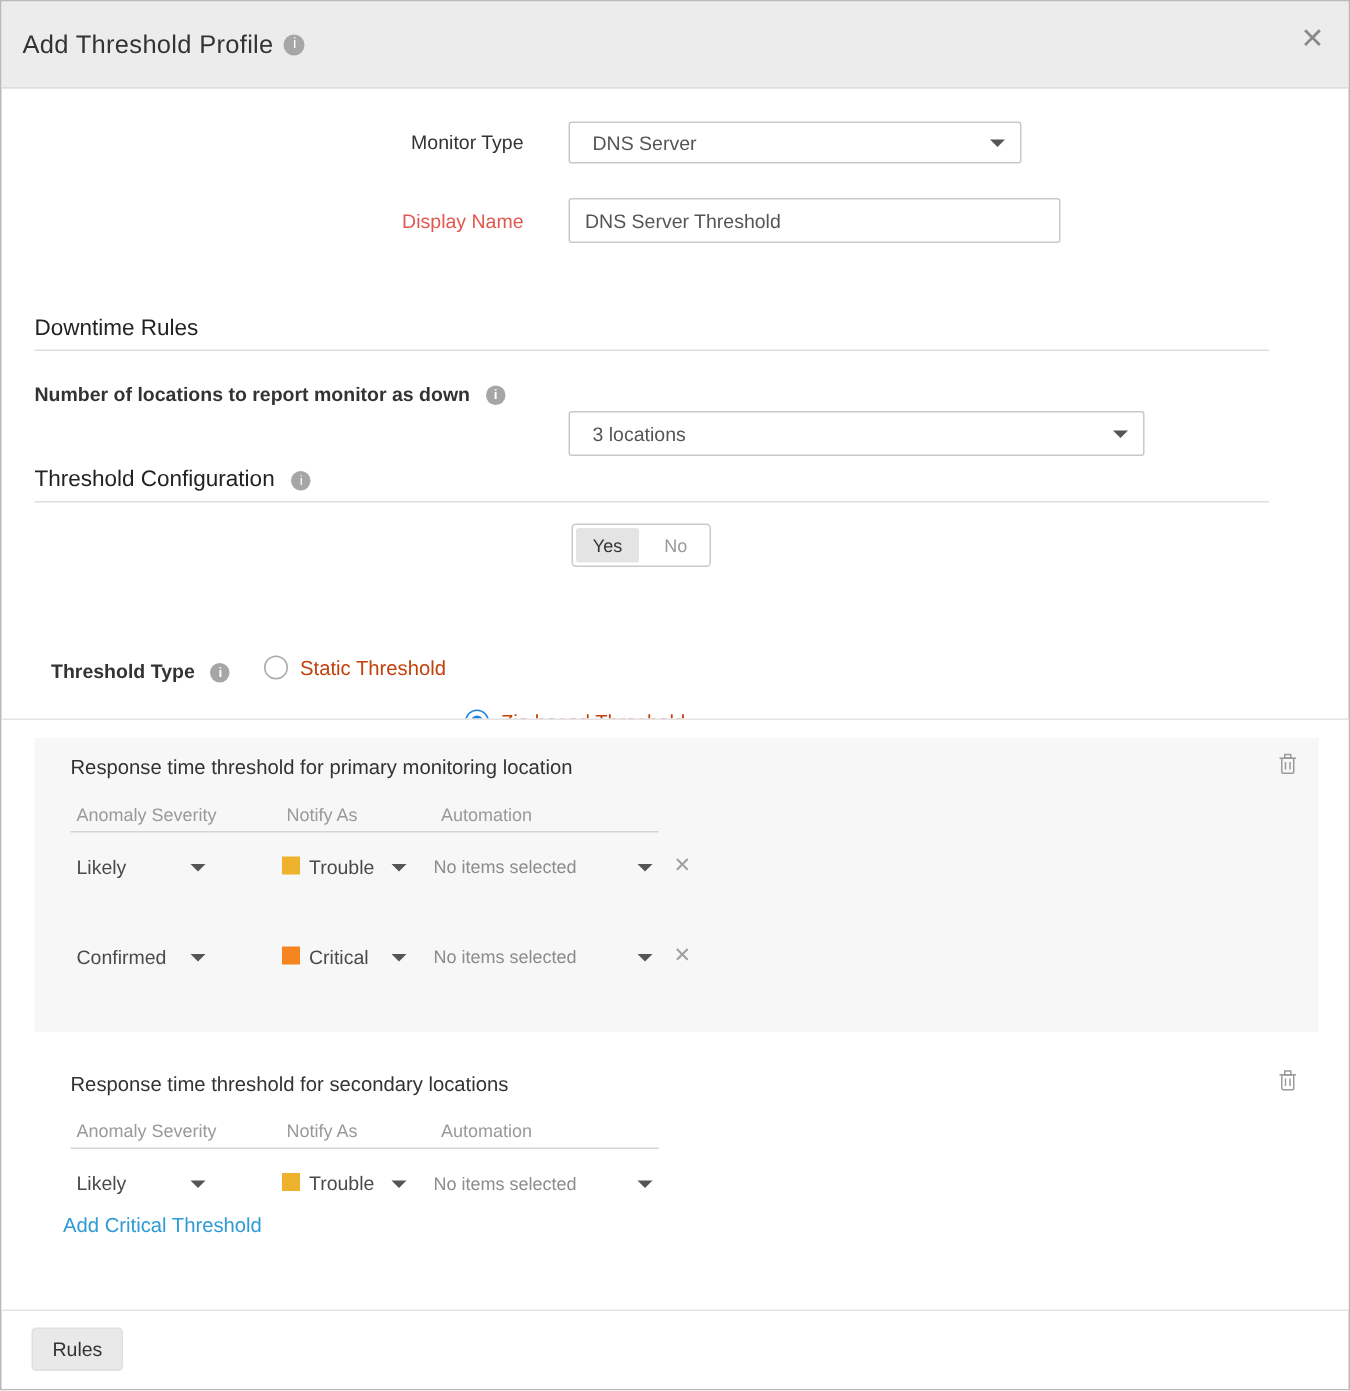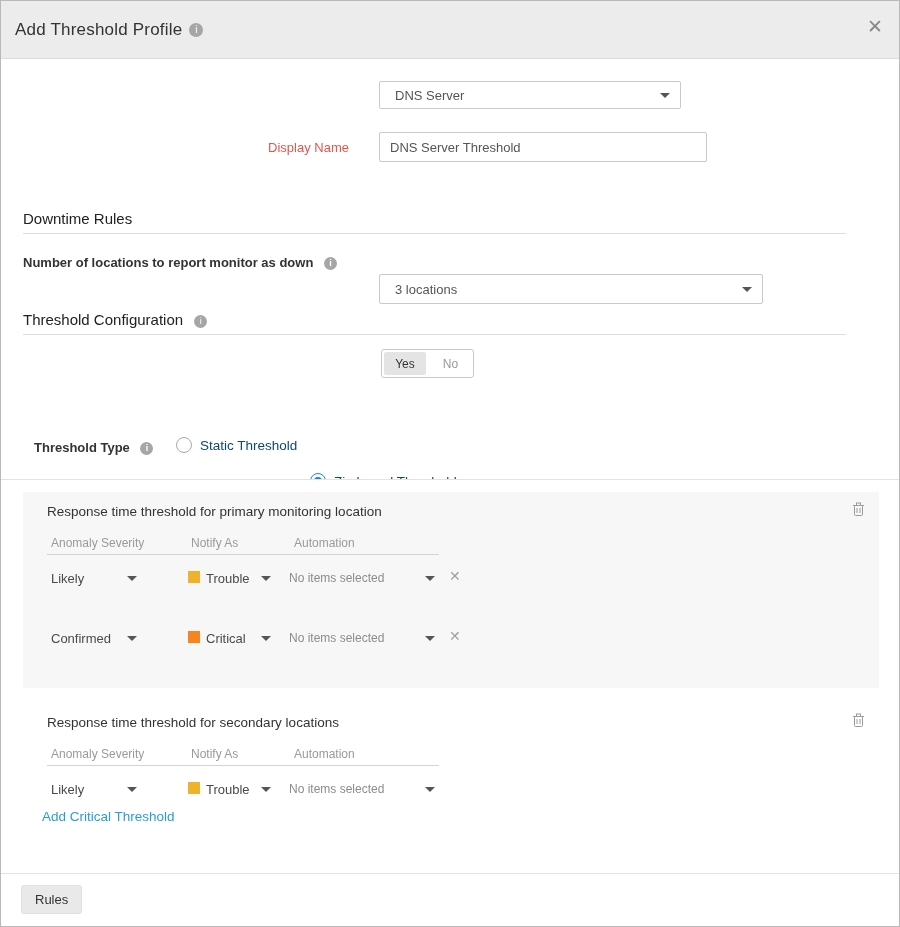--- a/index.html
+++ b/index.html
@@ -53,21 +53,21 @@
     border: 1px solid #c9c9c9; border-radius: 3px; background: #fff;
     display: flex; height: 29px; overflow: hidden;
   }
   .tg {
     width: 45px; display: flex; align-items: center; justify-content: center;
     font-size: 12px; cursor: pointer;
   }
   .tg.on { background: #e4e4e4; color: #333; border-radius: 2px; margin: 2px; width: 42px; }
   .tg.off { color: #999; }
   
-  .radio-row { display: flex; align-items: center; font-size: 13.5px; color: #0c4a6e; }
+  .radio-row { display: flex; align-items: center; font-size: 13.5px; color: #c2410c; }
   .rdo {
     width: 16px; height: 16px; border-radius: 50%; border: 1px solid #a9a9a9;
     background: #fff; margin-right: 8px; position: relative; cursor: pointer; flex: none;
   }
   .rdo.sel-on { border-color: #1c82e3; }
   .rdo.sel-on::after {
     content: ""; position: absolute; left: 3px; top: 3px; width: 8px; height: 8px;
     border-radius: 50%; background: #1c82e3;
   }
   
@@ -112,20 +112,21 @@
 <body>
 
 <div class="modal">
 
   <div class="hdr">
     <span class="hdr-title">Add Threshold Profile</span>
     <span class="info-i">i</span>
     <span class="hdr-close">✕</span>
   </div>
 
+  <div class="abs lbl-r" style="left:0; top:86px;">Monitor Type</div>
   <div class="abs sel" style="left:378px; top:80px; width:302px; height:28px;">
     <span>DNS Server</span>
     <span class="caret"></span>
   </div>
 
   <div class="abs lbl-r lbl-red" style="left:0; top:139px;">Display Name</div>
   <input class="abs txt-input" style="left: 378px; top: 131px; width: 328px; height: 30px;" value="DNS Server Threshold">
 
   <div class="abs sect-title" style="left:22px; top:209px;">Downtime Rules</div>
   <div class="abs rule" style="left:22px; top:232px; width:823px;"></div>

